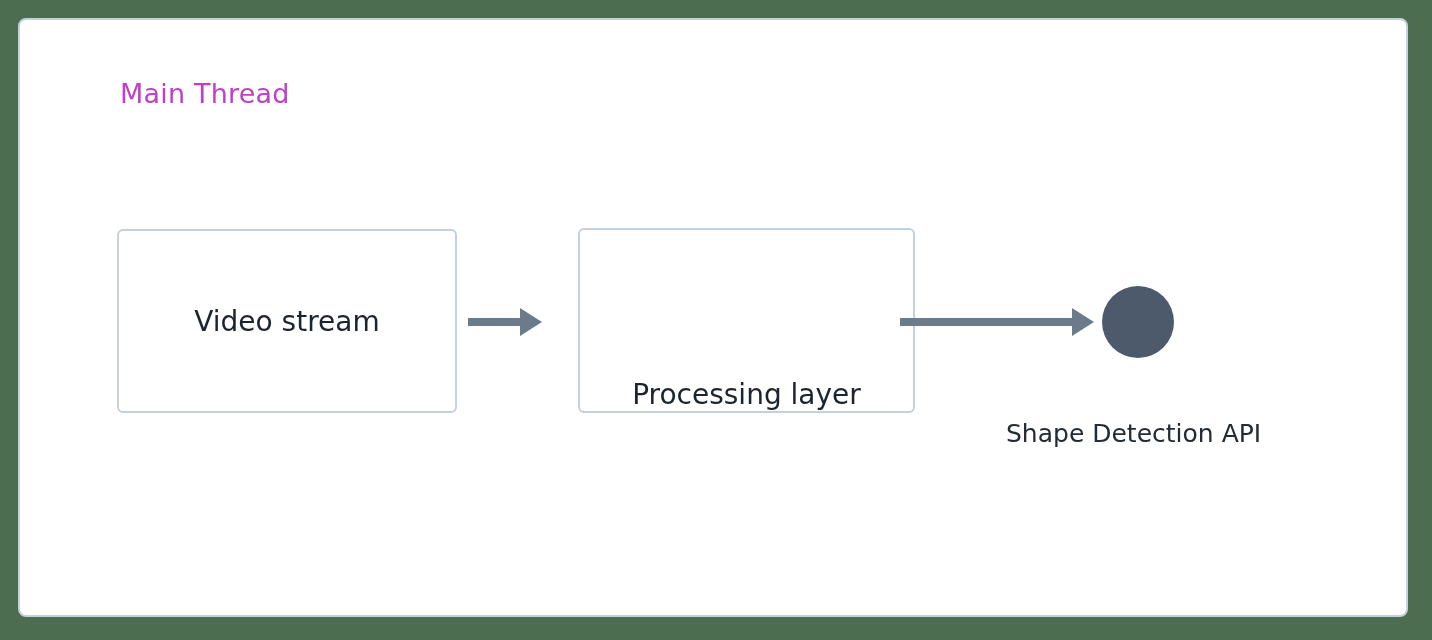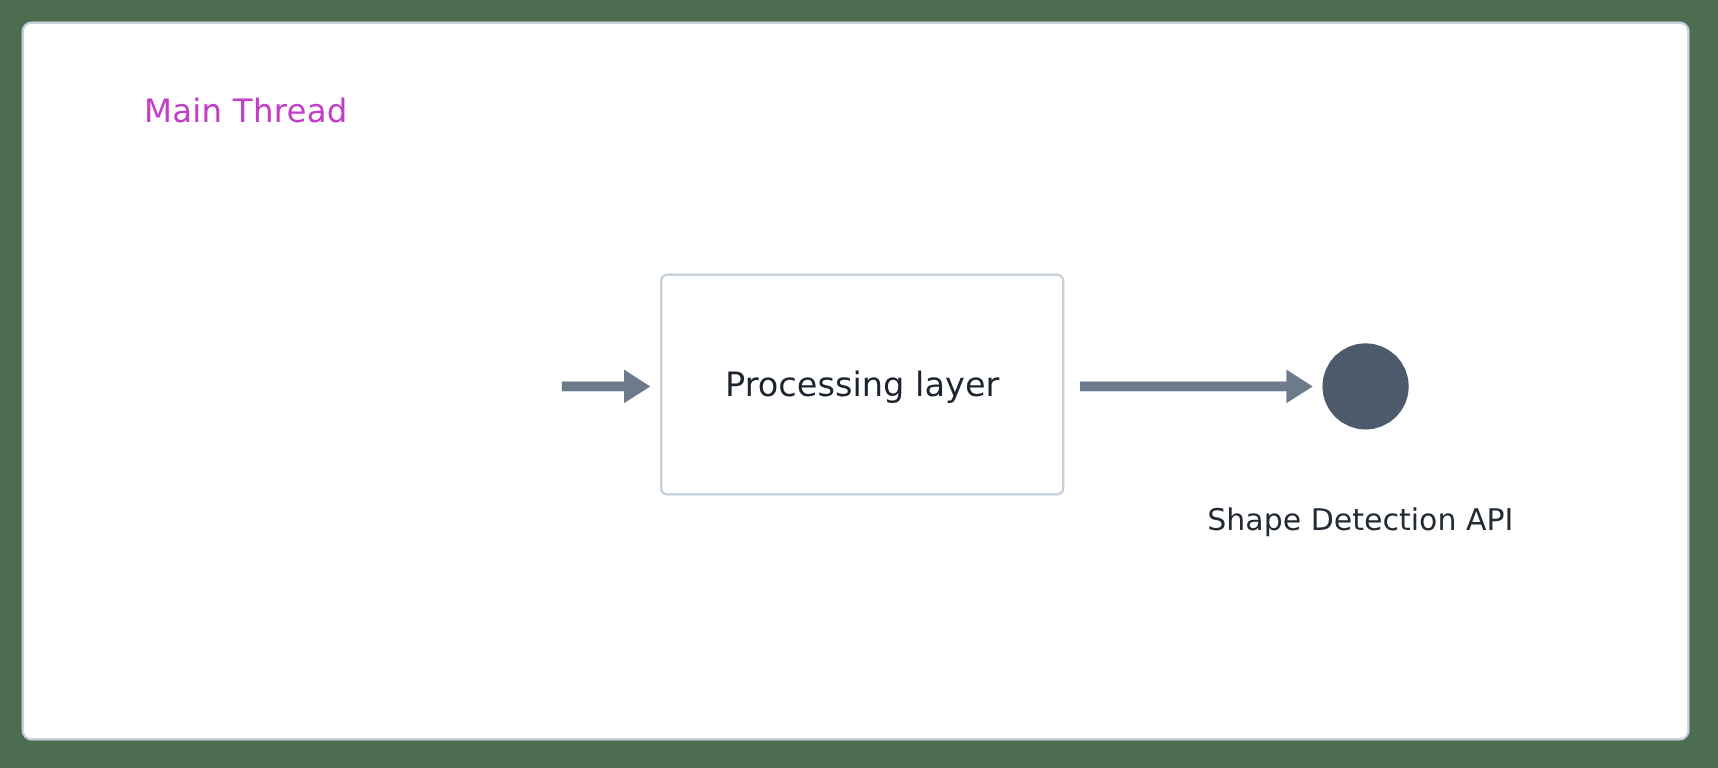--- a/index.html
+++ b/index.html
@@ -66,24 +66,25 @@
     white-space: nowrap;
   }
 
   #box-video {
     left: 97px;
     top: 209px;
     width: 340px;
     height: 184px;
   }
   #box-processing {
-    left: 530px;
+    left: 558px;
     top: 208px;
     width: 337px;
     height: 185px;
+    align-items: flex-end;
   }
 
   
   .arrow {
     position: absolute;
     height: 40px;
     display: block;
   }
   #arrow-1 {
     left: 448px;
@@ -125,20 +126,23 @@
 </style>
 </head>
 <body>
 
 <div id="stage">
 
   <div class="panel">
 
     <div class="group-title">Main Thread</div>
 
+    <div class="node-box" id="box-video">
+      <span class="node-label">Video stream</span>
+    </div>
 
     <svg class="arrow" id="arrow-1" viewBox="0 0 76 40">
       <path d="M 0 16 L 52 16 L 52 6 L 74 20 L 52 34 L 52 24 L 0 24 Z" fill="#6b7b8c"></path>
     </svg>
 
     <div class="node-box" id="box-processing">
       <span class="node-label">Processing layer</span>
     </div>
 
     <svg class="arrow" id="arrow-2" viewBox="0 0 196 40">

